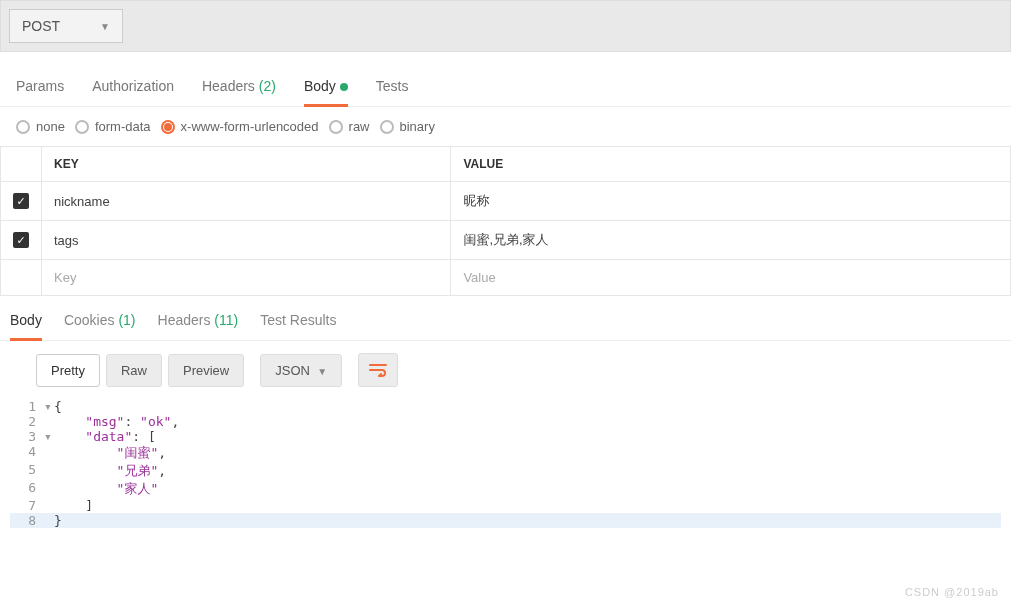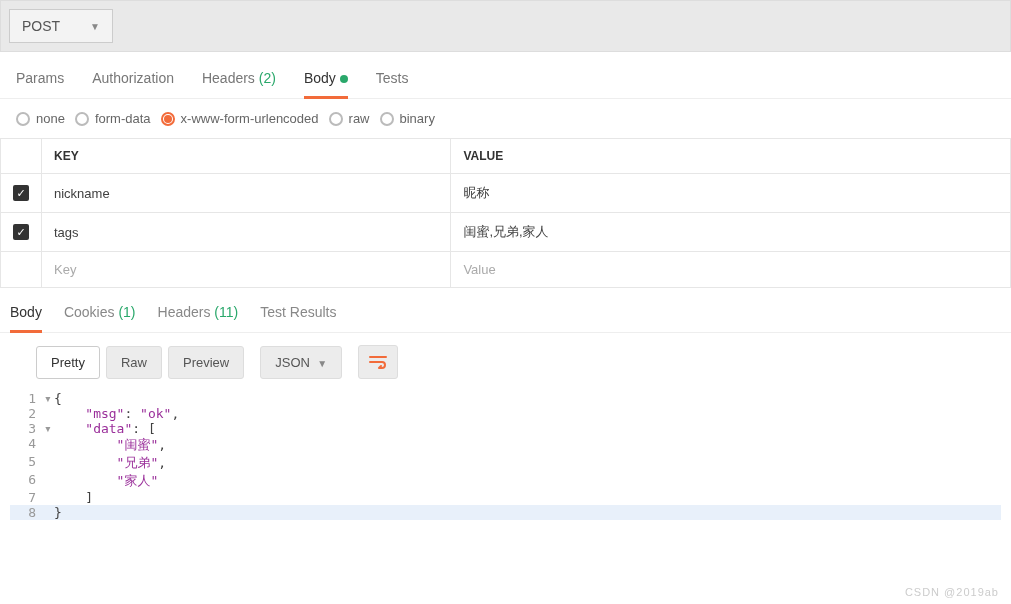--- a/index.html
+++ b/index.html
@@ -1,21 +1,21 @@
 <!DOCTYPE html>
 <html><head>
 <meta charset="utf-8">
 <style>
 * { box-sizing: border-box; margin: 0; padding: 0; }
 body { font-family: -apple-system, BlinkMacSystemFont, "Segoe UI", Arial, sans-serif; font-size: 13px; color: #404040; background: #fff; width: 1011px; }
 .top-bar { display: flex; background: #e9e9e9; padding: 8px; border: 1px solid #ddd; }
-.method-select { display: flex; align-items: center; justify-content: space-between; background: #f3f3f3; border: 1px solid #ccc; width: 104px; padding: 8px 12px; color: #555; font-size: 14px; }
+.method-select { display: flex; align-items: center; justify-content: space-between; background: #f3f3f3; border: 1px solid #ccc; width: 114px; padding: 8px 12px; color: #555; font-size: 14px; }
 .method-select .chev { color: #888; font-size: 10px; }
 .url-box { flex: 1; background: #fff; border: 1px solid #ccc; border-left: none; padding: 8px 12px; color: #555; font-size: 14px; display: flex; align-items: center; }
-.tabs { display: flex; gap: 28px; padding: 18px 16px 0 16px; border-bottom: 1px solid #eee; }
+.tabs { display: flex; gap: 28px; padding: 26px 16px 0 16px; border-bottom: 1px solid #eee; }
 .tab { color: #777; font-size: 14px; padding-bottom: 10px; cursor: pointer; }
 .tab.active { color: #333; border-bottom: 3px solid #f26b3a; margin-bottom: -1px; }
 .tab .count { color: #2aa86b; }
 .tab .dot { display: inline-block; width: 8px; height: 8px; background: #2aa86b; border-radius: 50%; margin-left: 4px; vertical-align: middle; }
 .sub-opts { display: flex; gap: 10px; padding: 12px 16px; align-items: center; }
 .radio { display: flex; align-items: center; color: #666; font-size: 13px; }
 .radio-c { width: 14px; height: 14px; border: 2px solid #bbb; border-radius: 50%; margin-right: 6px; display: inline-flex; align-items: center; justify-content: center; }
 .radio.sel .radio-c { border-color: #f26b3a; }
 .radio.sel .radio-c::after { content: ''; width: 8px; height: 8px; background: #f26b3a; border-radius: 50%; }
 .table { border-collapse: collapse; width: 100%; }

